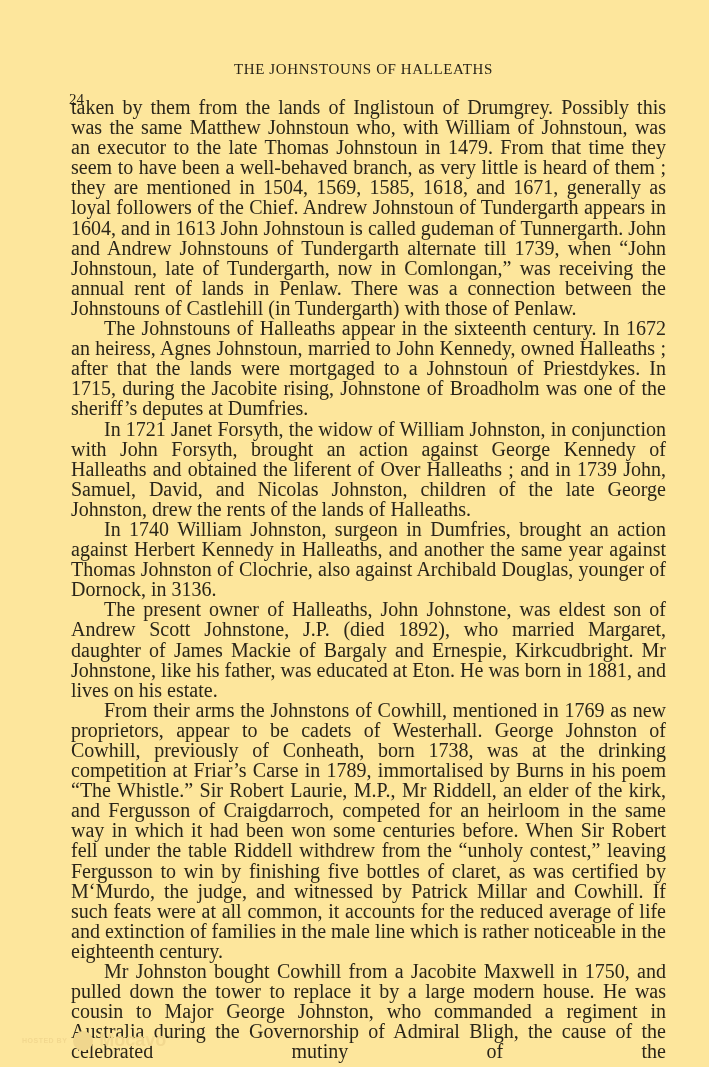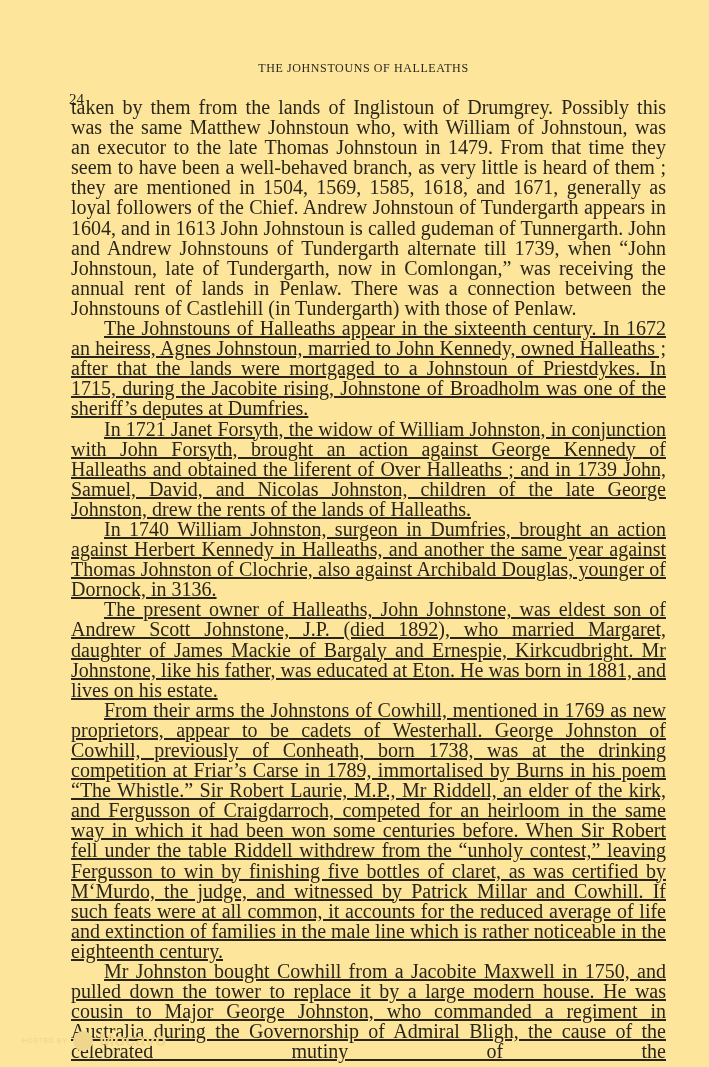--- a/index.html
+++ b/index.html
@@ -11,31 +11,31 @@
       position: relative;
     }
     .page-number {
       position: absolute; left: 69px; top: 63px;
       font-size: 15px;
       margin-top: 28px;
     }
     .running-head {
       position: absolute; left: 0; width: 709px; top: 61px;
       text-align: center;
-      font-size: 12px; letter-spacing: 0.6px;
+      font-size: 15px; letter-spacing: 0.6px;
       padding-left: 18px; box-sizing: border-box;
     }
     .body-text {
       position: absolute; left: 71px; top: 97px; width: 595px;
       font-size: 20px; line-height: 20.1px;
     }
     .body-text p {
       margin: 0; text-align: justify; text-align-last: left;
     }
-    .body-text p.indent { text-indent: 33px; text-decoration: underline; }
+    .body-text p.indent { text-indent: 33px; }
     .body-text p.last { text-align-last: justify; }
     .watermark {
       position: absolute; left: 22px; top: 1030px;
       display: flex; align-items: center; gap: 6px;
       color: #f2d88f; font-family: "Liberation Sans", sans-serif;
     }
     .watermark .hosted { font-size: 7px; letter-spacing: 0.5px; font-weight: bold; }
     .watermark .logo {
       width: 20px; height: 20px; border-radius: 50%;
       background: #f0d68d; display: inline-block;

